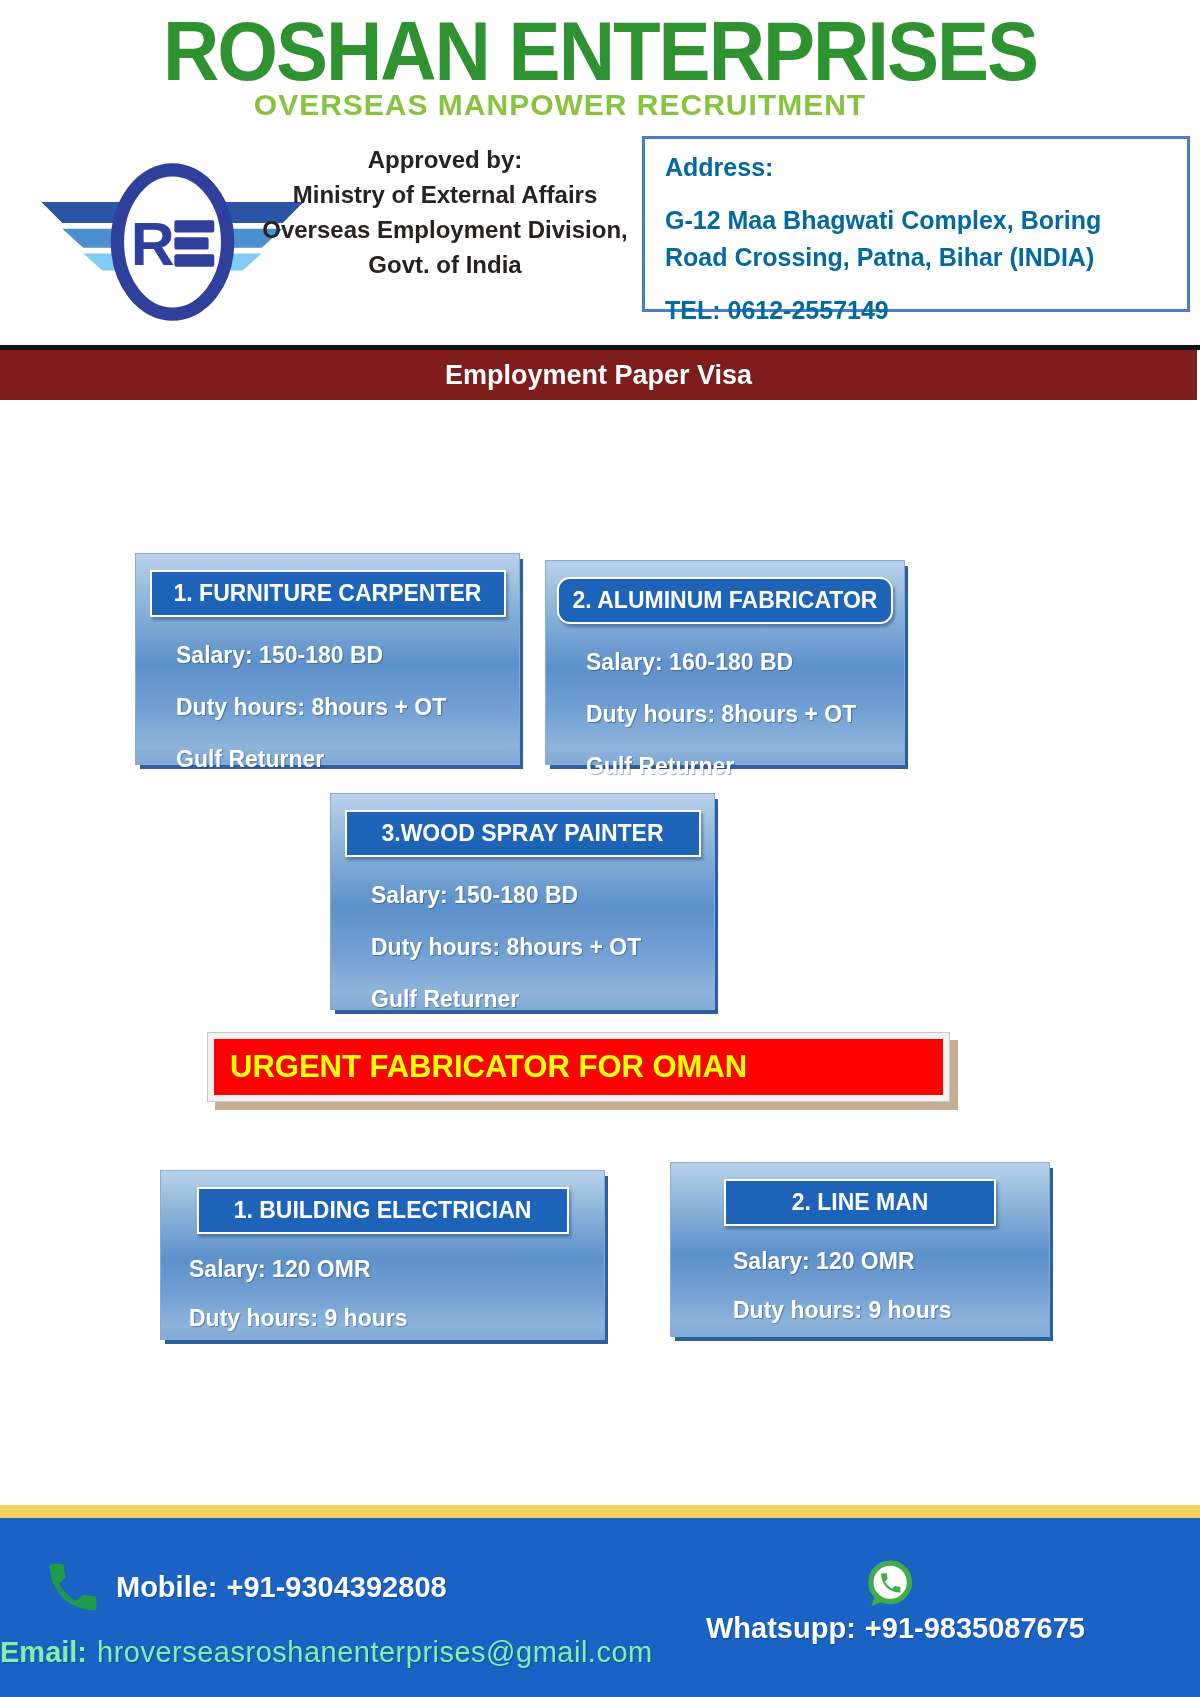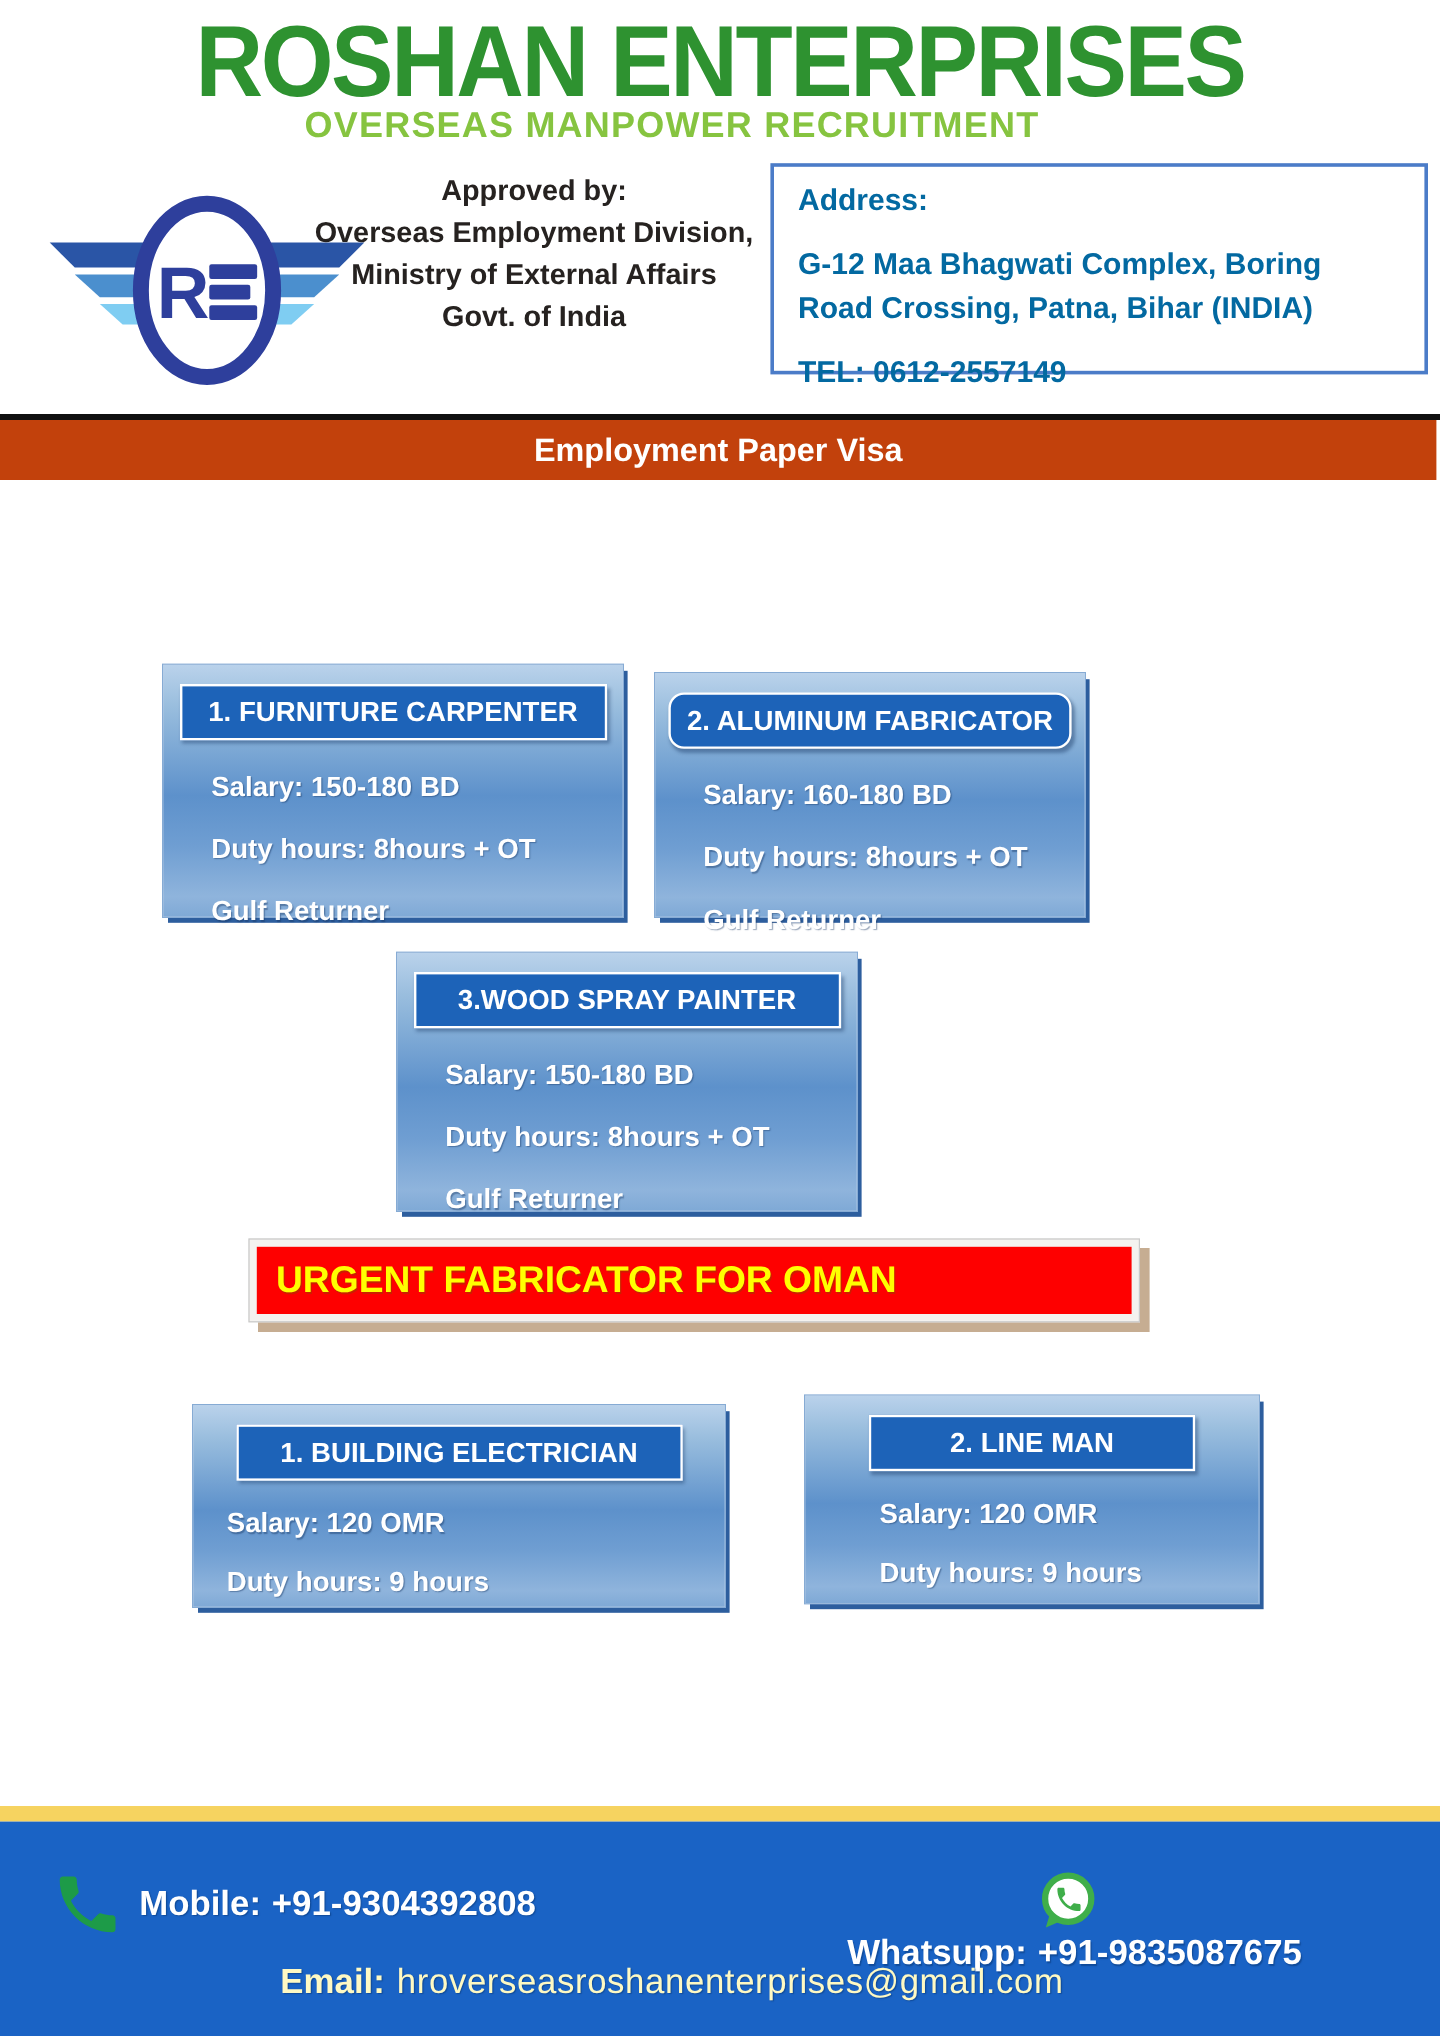--- a/index.html
+++ b/index.html
@@ -27,21 +27,21 @@
     position:absolute;left:642px;top:136px;width:548px;height:176px;
     border:3px solid #4b7cc8;box-sizing:border-box;background:#ffffff;
     padding:14px 20px;color:#0369a1;
   }
   .address-label{font-size:25px;font-weight:bold;}
   .address-text{font-size:25px;font-weight:bold;margin-top:20px;line-height:37px;}
   .address-tel{font-size:25px;font-weight:bold;margin-top:20px;}
   
   .black-line{position:absolute;left:0;top:345px;width:1200px;height:5px;background:#101010;}
   .visa-band{
-    position:absolute;left:0;top:350px;width:1197px;height:50px;background:#c2410c;
+    position:absolute;left:0;top:350px;width:1197px;height:50px;background:#7f1d1d;
     color:#ffffff;font-size:27px;font-weight:bold;text-align:center;line-height:50px;
   }
   
   .urgent-banner{
     position:absolute;background:#f4f2ef;border:1px solid #c9c9c9;padding:6px;
     box-sizing:border-box;box-shadow:8px 8px 0 #c6ad92;
   }
   .urgent-inner{
     width:100%;height:100%;background:#fe0000;display:flex;align-items:center;
     color:#ffff00;font-size:31px;font-weight:bold;padding-left:16px;box-sizing:border-box;
@@ -81,21 +81,21 @@
   
   .yellow-strip{position:absolute;left:0;top:1505px;width:1200px;height:13px;background:#f6d360;}
   .footer{position:absolute;left:0;top:1518px;width:1200px;height:179px;background:#1a63c5;}
   .contact-row{position:absolute;display:flex;align-items:center;color:#ffffff;}
   .mobile-row{left:42px;top:38px;}
   .whatsapp-row{left:706px;top:38px;flex-direction:column;}
   .contact-icon{flex:0 0 auto;margin-right:12px;display:flex;align-items:center;}
   .contact-text{font-size:29px;font-weight:bold;white-space:nowrap;text-shadow:1px 1px 1px rgba(0,40,90,.4);}
   .contact-text .num{margin-left:9px;}
   .email-row{
-    position:absolute;left:0;top:118px;width:1120px;text-align:center;color:#fef9c3;
+    position:absolute;left:0;top:118px;width:1120px;text-align:left;color:#86efac;
     font-size:29px;white-space:nowrap;text-shadow:1px 1px 1px rgba(0,40,90,.4);
   }
   .email-row .lbl{font-weight:bold;margin-right:10px;}
   .email-row .val{font-weight:normal;letter-spacing:.5px;}
 </style>
 </head>
 <body>
 
 <div class="page">
 
@@ -117,22 +117,22 @@
 
       <text x="106" y="124" font-family="&quot;Liberation Sans&quot;,sans-serif" font-size="64" font-weight="bold" fill="#2e3f9c">R</text>
       <rect x="152" y="77" width="42" height="13" rx="2" fill="#2e3f9c"></rect>
       <rect x="152" y="95" width="36" height="13" rx="2" fill="#2e3f9c"></rect>
       <rect x="152" y="113" width="42" height="13" rx="2" fill="#2e3f9c"></rect>
     </svg>
   </div>
 
   <div class="approved-block">
     <div>Approved by:</div>
+    <div>Ministry of External Affairs</div>
     <div>Overseas Employment Division,</div>
-    <div>Ministry of External Affairs</div>
     <div>Govt. of India</div>
   </div>
 
   <div class="address-box">
     <div class="address-label">Address:</div>
     <div class="address-text">G-12 Maa Bhagwati Complex, Boring Road Crossing, Patna, Bihar (INDIA)</div>
     <div class="address-tel">TEL: 0612-2557149</div>
   </div>
 
   <div class="black-line"></div>

